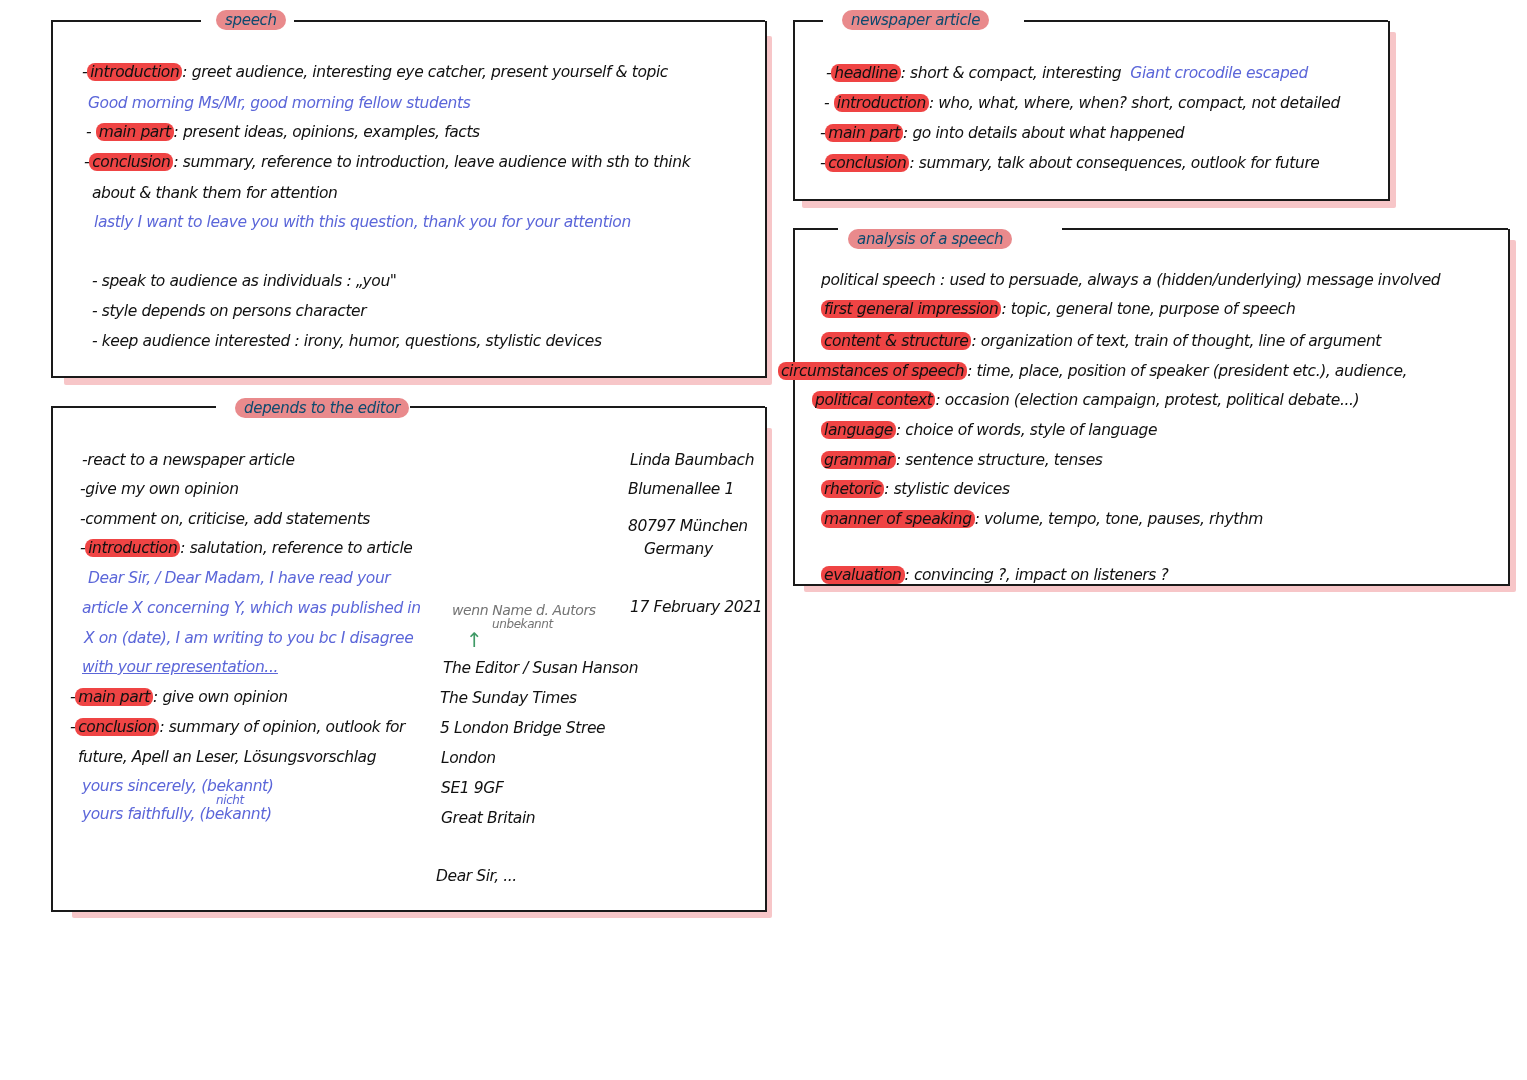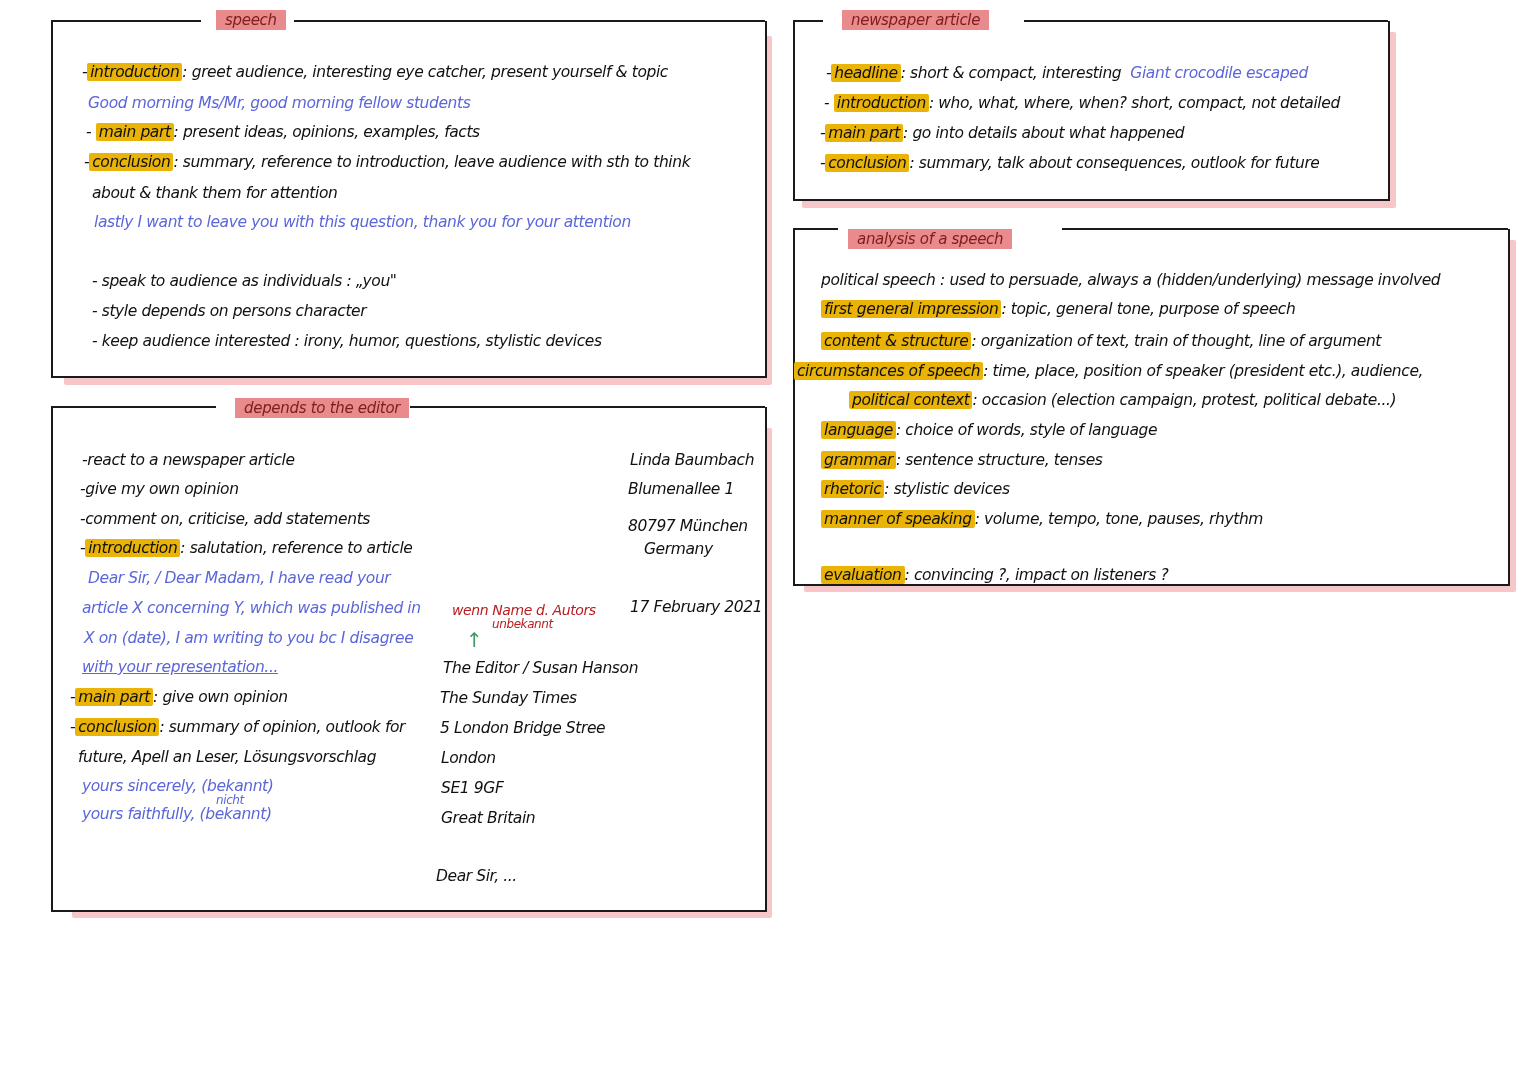--- a/index.html
+++ b/index.html
@@ -7,31 +7,31 @@
     width:1527px; height:1080px; background:#ffffff; position:relative; overflow:hidden;
     font-family:"DejaVu Sans", sans-serif; color:#111111;
   }
   .shadow { position:absolute; background:#f7c6c8; border-radius:2px; }
   .box {
     position:absolute; border:2px solid #1a1a1a; background:#ffffff;
     border-top:none;
   }
   .topline { position:absolute; height:2px; background:#1a1a1a; }
   .title {
-    position:absolute; background:#e98a8c; border-radius:0; padding:0 9px;
-    font-size:15px; line-height:20px; font-style:italic; color:#7f1d1d; white-space:nowrap;
+    position:absolute; background:#e98a8c; border-radius:10px; padding:0 9px;
+    font-size:15px; line-height:20px; font-style:italic; color:#0c4a6e; white-space:nowrap;
     letter-spacing:-0.3px;
   }
   .line {
     position:absolute; font-size:15.5px; line-height:20px; white-space:nowrap;
     font-style:italic; letter-spacing:-0.4px; color:#111;
   }
   .blue { color:#5b66d9; }
-  .green { color:#b91c1c; }
-  .hl { background:#eab308; border-radius:2px; padding:0 3px; }
+  .green { color:#737373; }
+  .hl { background:#ef4444; border-radius:8px; padding:0 3px; }
   .small { font-size:12px; line-height:13px; }
   .arrow { position:absolute; color:#3f9a66; font-size:20px; line-height:20px; }
 </style>
 </head>
 <body>
 
 <div>
   <div class="shadow" style="left:64px;top:36px;width:708px;height:349px;"></div>
   <div class="box" style="left:51px;top:21px;width:712px;height:355px;"></div>
   <div class="topline" style="left:51px;top:20px;width:150px;"></div>
@@ -66,22 +66,22 @@
 <div>
   <div class="shadow" style="left:804px;top:240px;width:712px;height:352px;"></div>
   <div class="box" style="left:793px;top:229px;width:713px;height:355px;"></div>
   <div class="topline" style="left:793px;top:228px;width:45px;"></div>
   <div class="topline" style="left:1062px;top:228px;width:446px;"></div>
   <div class="title" style="left:848px;top:217px;margin-top:12px;">analysis of a speech</div>
 
   <div class="line" style="left:821px;top:270px;">political speech : used to persuade, always a (hidden/underlying) message involved</div>
   <div class="line" style="left:821px;top:299px;"><span class="hl">first general impression</span><span>: topic, general tone, purpose of speech</span></div>
   <div class="line" style="left:821px;top:331px;"><span class="hl">content &amp; structure</span><span>: organization of text, train of thought, line of argument</span></div>
-  <div class="line" style="left:794px;top:361px;text-align:center;"><span class="hl">circumstances of speech</span><span>: time, place, position of speaker (president etc.), audience,</span></div>
-  <div class="line" style="left:821px;top:390px;padding-left:28px;"><span class="hl">political context</span><span>: occasion (election campaign, protest, political debate...)</span></div>
+  <div class="line" style="left:778px;top:361px;text-align:center;"><span class="hl">circumstances of speech</span><span>: time, place, position of speaker (president etc.), audience,</span></div>
+  <div class="line" style="left:784px;top:390px;padding-left:28px;"><span class="hl">political context</span><span>: occasion (election campaign, protest, political debate...)</span></div>
   <div class="line" style="left:821px;top:420px;"><span class="hl">language</span><span>: choice of words, style of language</span></div>
   <div class="line" style="left:821px;top:450px;"><span class="hl">grammar</span><span>: sentence structure, tenses</span></div>
   <div class="line" style="left:821px;top:479px;"><span class="hl">rhetoric</span><span>: stylistic devices</span></div>
   <div class="line" style="left:821px;top:509px;"><span class="hl">manner of speaking</span><span>: volume, tempo, tone, pauses, rhythm</span></div>
   <div class="line" style="left:821px;top:565px;"><span class="hl">evaluation</span><span>: convincing ?, impact on listeners ?</span></div>
 </div>
 
 <div>
   <div class="shadow" style="left:72px;top:428px;width:700px;height:490px;"></div>
   <div class="box" style="left:51px;top:407px;width:712px;height:503px;"></div>

